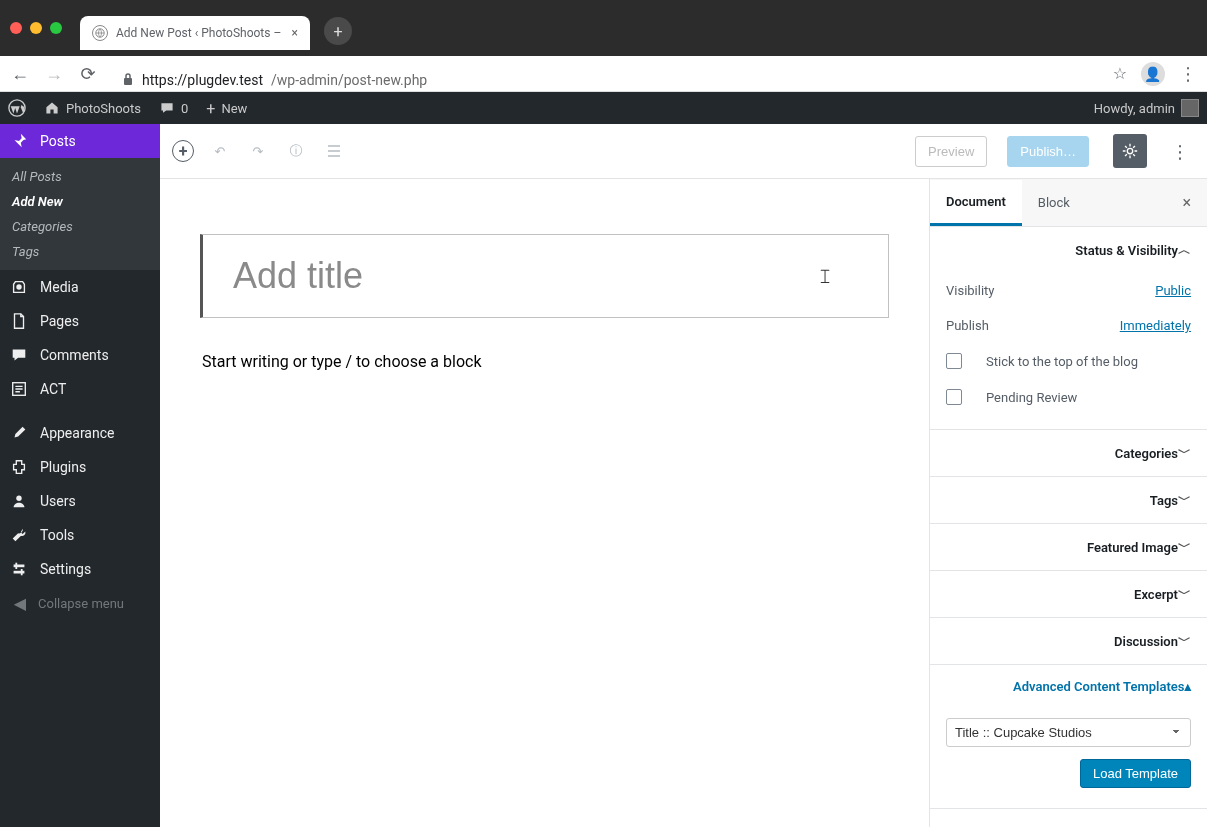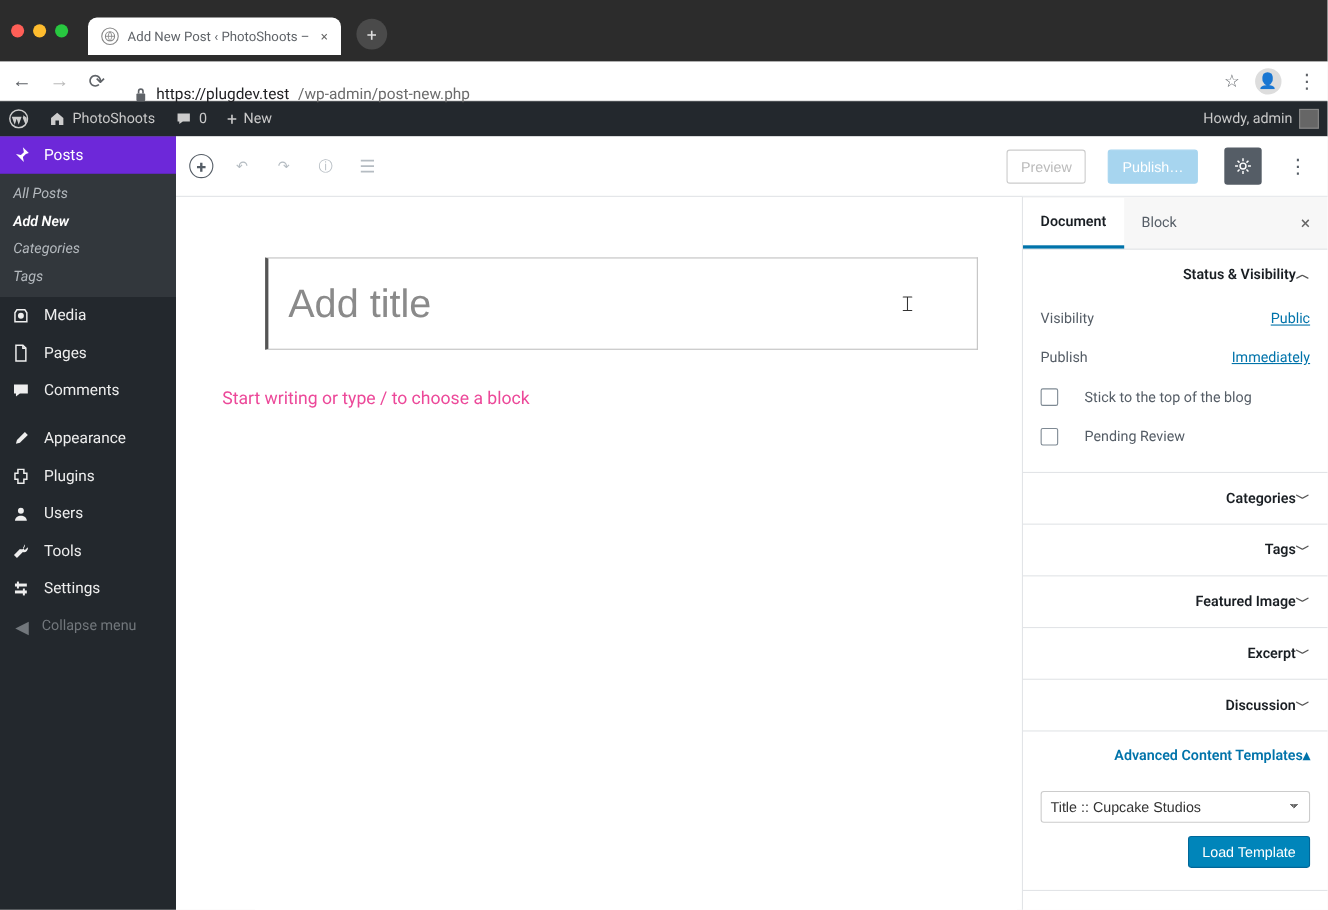--- a/index.html
+++ b/index.html
@@ -55,21 +55,20 @@
     align-items: center;
     padding: 0 10px;
     border-bottom: 1px solid #ddd;
     gap: 14px;
   }
   .toolbar-row .nav-icon { color: #5f6368; font-size: 18px; cursor:pointer; width:20px; text-align:center;}
   .toolbar-row .nav-icon.disabled { color: #bbb; }
   .url-bar {
     flex: 1;
     display: flex;
-    align-items: center;
     gap: 8px;
     padding: 0 10px;
     height: 28px;
     border-radius: 14px;
     color: #202124;
     font-size: 14px;
     margin-top: 24px;
   }
   .url-bar .lock { color: #5f6368; font-size: 12px; }
   .url-bar .url-prefix { color: #202124; }
@@ -187,39 +186,38 @@
     display: flex; align-items: center; justify-content: center;
     border-radius: 3px; margin-left: 10px; cursor:pointer; font-size:17px;
   }
   .editor-topbar .btn-more { width: 30px; text-align:center; color:#555d66; cursor:pointer; font-size:18px; margin-left:4px;}
 
   .editor-body { flex: 1; display: flex; }
   .editor-canvas { flex: 1; padding: 55px 40px; }
   .title-input-wrap {
     border: 1px solid #c1c1c1;
     border-left: 3px solid #555;
-    padding: 20px 18px;
+    padding: 20px 30px;
     margin-bottom: 34px;
     position: relative;
-    margin-left: 41px;
   }
   .title-input {
     width: 100%;
     border: none;
     font-size: 36px;
     color: #8a8a8a;
     outline: none;
     font-weight: 300;
   }
   .title-input::placeholder { color: #8a8a8a; }
   .text-cursor {
     position: absolute; right: 56px; top: 50%; transform: translateY(-50%);
     font-size: 20px; color: #333;
   }
-  .body-placeholder { color: #ec4899; font-size: 16px; padding-left: 2px;}
+  .body-placeholder { color: #000000; font-size: 16px; padding-left: 2px;}
 
   
   .settings-sb {
     width: 278px;
     border-left: 1px solid #e2e4e7;
     background: #fff;
     display: flex;
     flex-direction: column;
     font-size: 13px;
   }
@@ -390,20 +388,29 @@
         </span>
       <span>Pages</span>
     </div>
     <div class="menu-item">
       <span class="micon">
           <svg width="18" height="18" viewBox="0 0 20 20">
             <path d="M3 4h14v9H9l-4 3v-3H3z" fill="currentColor"></path>
           </svg>
         </span>
       <span>Comments</span>
+    </div>
+    <div class="menu-item">
+      <span class="micon">
+          <svg width="18" height="18" viewBox="0 0 20 20">
+            <rect x="3" y="3" width="14" height="14" fill="none" stroke="currentColor" stroke-width="1.5"></rect>
+            <path d="M6 7h8M6 10h8M6 13h5" stroke="currentColor" stroke-width="1.5"></path>
+          </svg>
+        </span>
+      <span>ACT</span>
     </div>
     <div class="separator"></div>
     <div class="menu-item">
       <span class="micon">
           <svg width="18" height="18" viewBox="0 0 20 20">
             <path d="M14 3l3 3-8 8-4 1 1-4z" fill="currentColor"></path>
           </svg>
         </span>
       <span>Appearance</span>
     </div>

